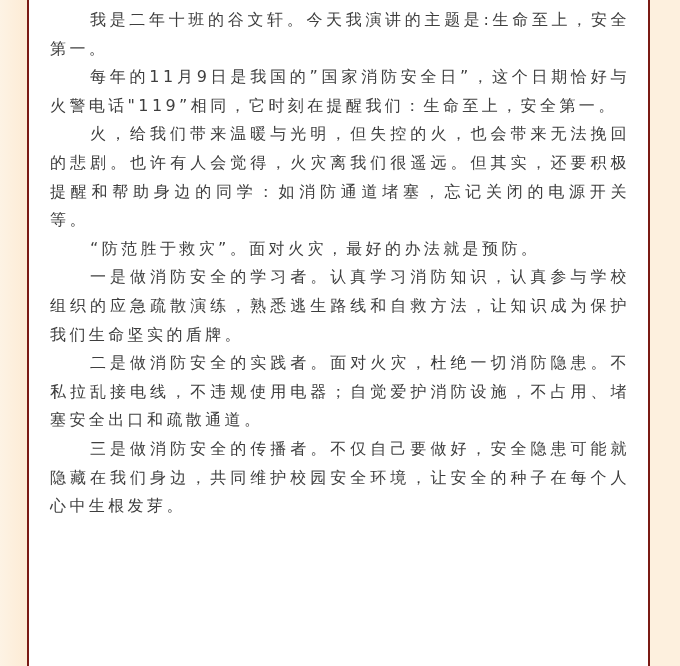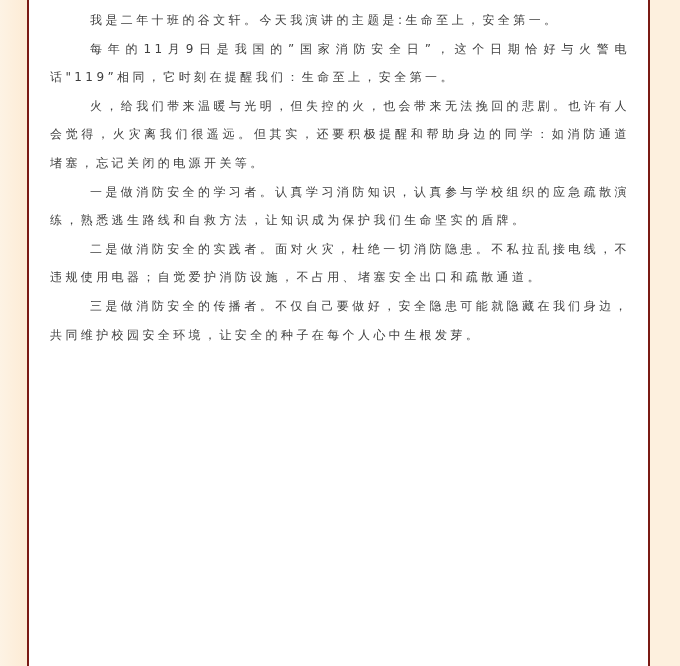--- a/index.html
+++ b/index.html
@@ -12,32 +12,33 @@
     position:absolute; left:27px; top:0; width:623px; height:666px;
     background:#ffffff;
     border-left:2px solid #7a1a14;
     border-right:2px solid #7a1a14;
     box-sizing:border-box;
   }
   .strip-left { position:absolute; left:0; top:0; width:27px; height:666px; background:linear-gradient(90deg,#fdf3e4,#fdebd5); }
   .strip-right { position:absolute; left:650px; top:0; width:30px; height:666px; background:#fdf0de; }
   .content {
     position:absolute; left:21px; top:6px; width:580px;
-    color:#3e3e3e; font-size:12px; line-height:28.6px;
+    color:#3e3e3e; font-size:16px; line-height:28.6px;
     letter-spacing:3.4px;
   }
   .content p { margin:0; text-indent:40px; text-align:justify; }
 </style>
 </head>
 <body>
 
 <div class="strip-left"></div>
 <div class="frame">
   <div class="content">
     <p>我是二年十班的谷文轩。今天我演讲的主题是:生命至上，安全第一。</p>
     <p>每年的11月9日是我国的”国家消防安全日”，这个日期恰好与火警电话"119”相同，它时刻在提醒我们：生命至上，安全第一。</p>
     <p>火，给我们带来温暖与光明，但失控的火，也会带来无法挽回的悲剧。也许有人会觉得，火灾离我们很遥远。但其实，还要积极提醒和帮助身边的同学：如消防通道堵塞，忘记关闭的电源开关等。</p>
+    <p>“防范胜于救灾”。面对火灾，最好的办法就是预防。</p>
     <p>一是做消防安全的学习者。认真学习消防知识，认真参与学校组织的应急疏散演练，熟悉逃生路线和自救方法，让知识成为保护我们生命坚实的盾牌。</p>
     <p>二是做消防安全的实践者。面对火灾，杜绝一切消防隐患。不私拉乱接电线，不违规使用电器；自觉爱护消防设施，不占用、堵塞安全出口和疏散通道。</p>
     <p>三是做消防安全的传播者。不仅自己要做好，安全隐患可能就隐藏在我们身边，共同维护校园安全环境，让安全的种子在每个人心中生根发芽。</p>
   </div>
 </div>
 <div class="strip-right"></div>
 
 </body></html>

